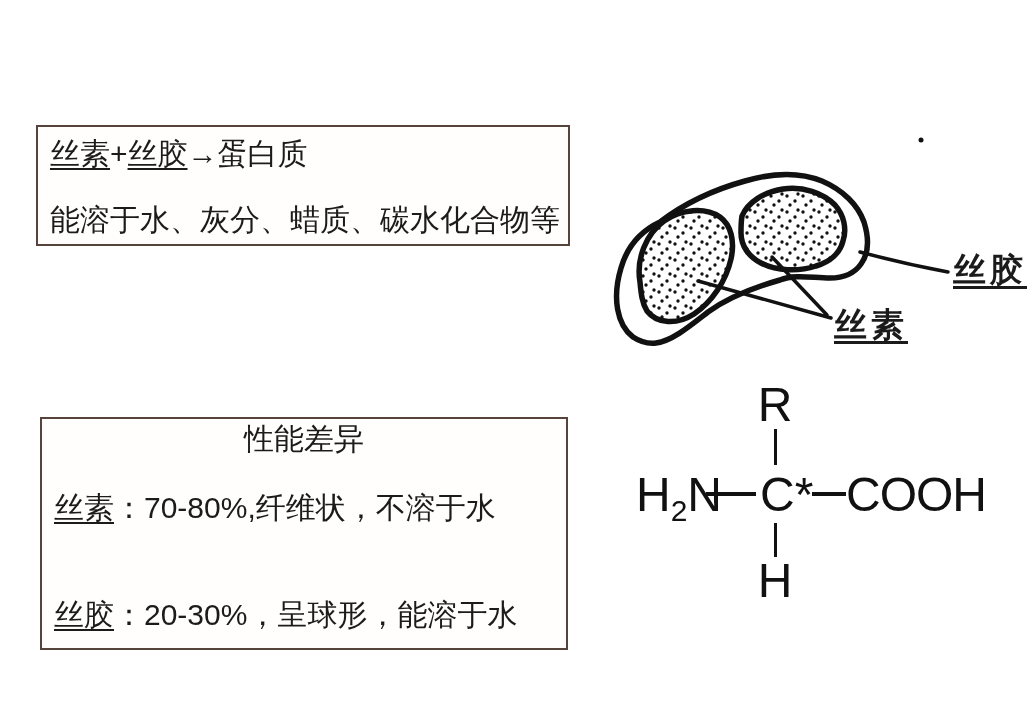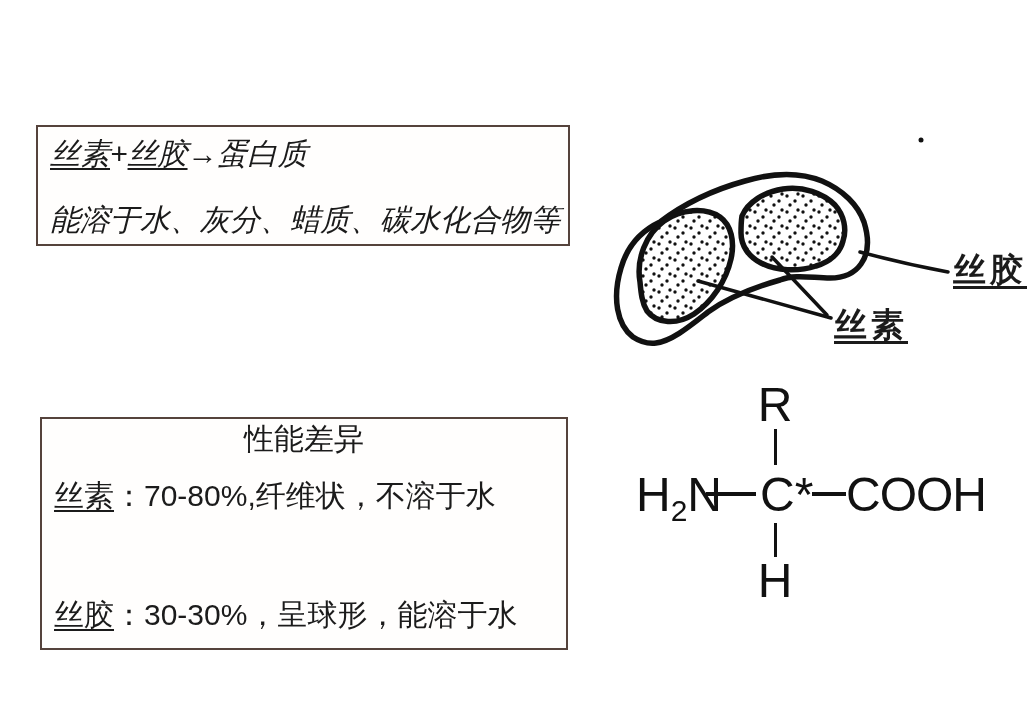--- a/index.html
+++ b/index.html
@@ -2,28 +2,28 @@
 <html><head>
 <meta charset="utf-8">
 <style>
   html,body{margin:0;padding:0;background:#e9e9e9;}
   .stage{
     position:relative;width:1032px;height:719px;background:#ffffff;
     font-family:"Liberation Sans","DejaVu Sans",sans-serif;color:#1b1b1b;
     overflow:hidden;margin:0 auto;
   }
   .box{position:absolute;background:#fffefd;border:2px solid #55433c;box-sizing:border-box;}
-  .box1{left:36px;top:125px;width:534px;height:121px;padding:9px 12px;font-style:italic;}
+  .box1{left:36px;top:125px;width:534px;height:121px;padding:9px 12px;}
   .box1 .line{font-size:30px;line-height:36px;white-space:nowrap;}
   .box1 .line.first{margin-bottom:30px;}
   .u{text-decoration:underline;text-underline-offset:4px;text-decoration-thickness:2px;}
   .box2{left:40px;top:389px;width:528px;height:233px;margin-top:28px;}
   .box2 .title{position:absolute;top:3px;left:0;width:100%;text-align:center;font-size:30px;line-height:34px;}
   .b2row{position:absolute;left:12px;font-size:30px;line-height:36px;white-space:nowrap;}
-  .b2row.r1{top:59px;}
+  .b2row.r1{top:71px;}
   .b2row.r2{top:178px;}
   .fiber-svg{position:absolute;left:590px;top:130px;}
   .fiber-label{
     position:absolute;font-size:33px;line-height:36px;font-weight:bold;
     text-decoration:underline;text-underline-offset:5px;text-decoration-thickness:2.5px;
     letter-spacing:4px;white-space:nowrap;
   }
   .lab-sericin{left:953px;top:252px;}
   .lab-fibroin{left:834px;top:307px;}
   .chem{position:absolute;left:600px;top:373px;width:400px;height:250px;}
@@ -54,21 +54,21 @@
     </div>
     <div class="line">能溶于水、灰分、蜡质、碳水化合物等</div>
   </div>
 
   <div class="box box2">
     <div class="title">性能差异</div>
     <div class="b2row r1">
       <span class="u">丝素</span><span>：70-80%,纤维状，不溶于水</span>
     </div>
     <div class="b2row r2">
-      <span class="u">丝胶</span><span>：30-30%，呈球形，能溶于水</span>
+      <span class="u">丝胶</span><span>：20-30%，呈球形，能溶于水</span>
     </div>
   </div>
 
   <svg class="fiber-svg" width="442" height="230" viewBox="590 130 442 230">
     <defs>
       <pattern id="stip" patternUnits="userSpaceOnUse" width="16" height="16">
         <rect width="16" height="16" fill="#ffffff"></rect>
         <circle cx="3" cy="4" r="1.7" fill="#111"></circle>
         <circle cx="11" cy="9" r="1.7" fill="#111"></circle>
         <circle cx="6" cy="13" r="1.7" fill="#111"></circle>

